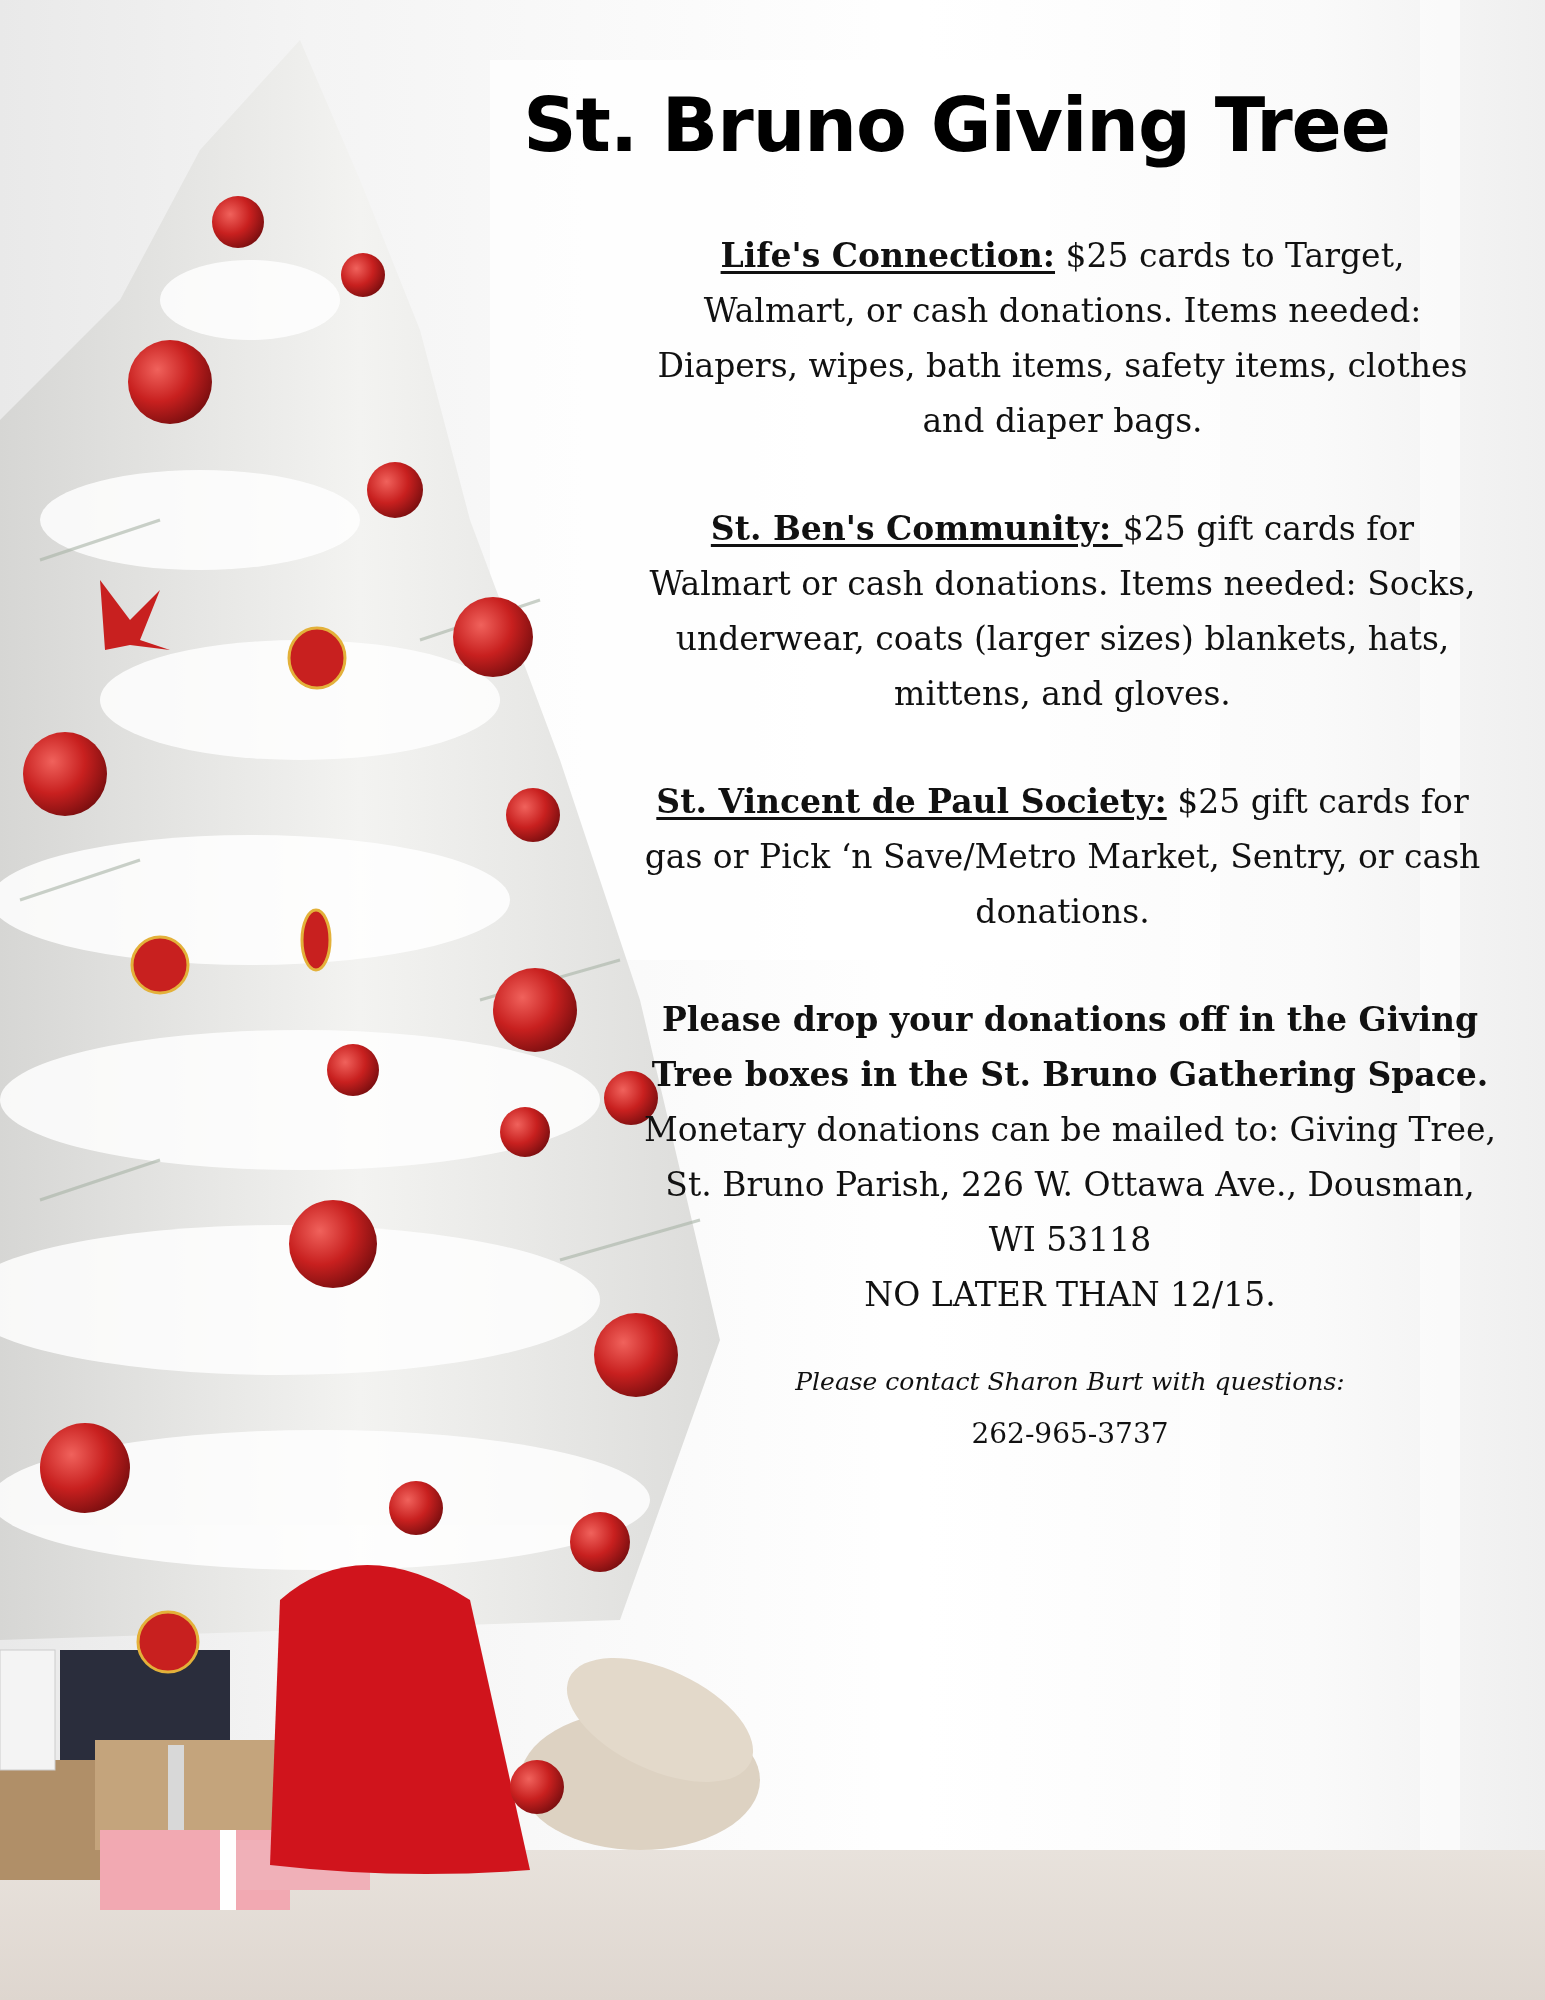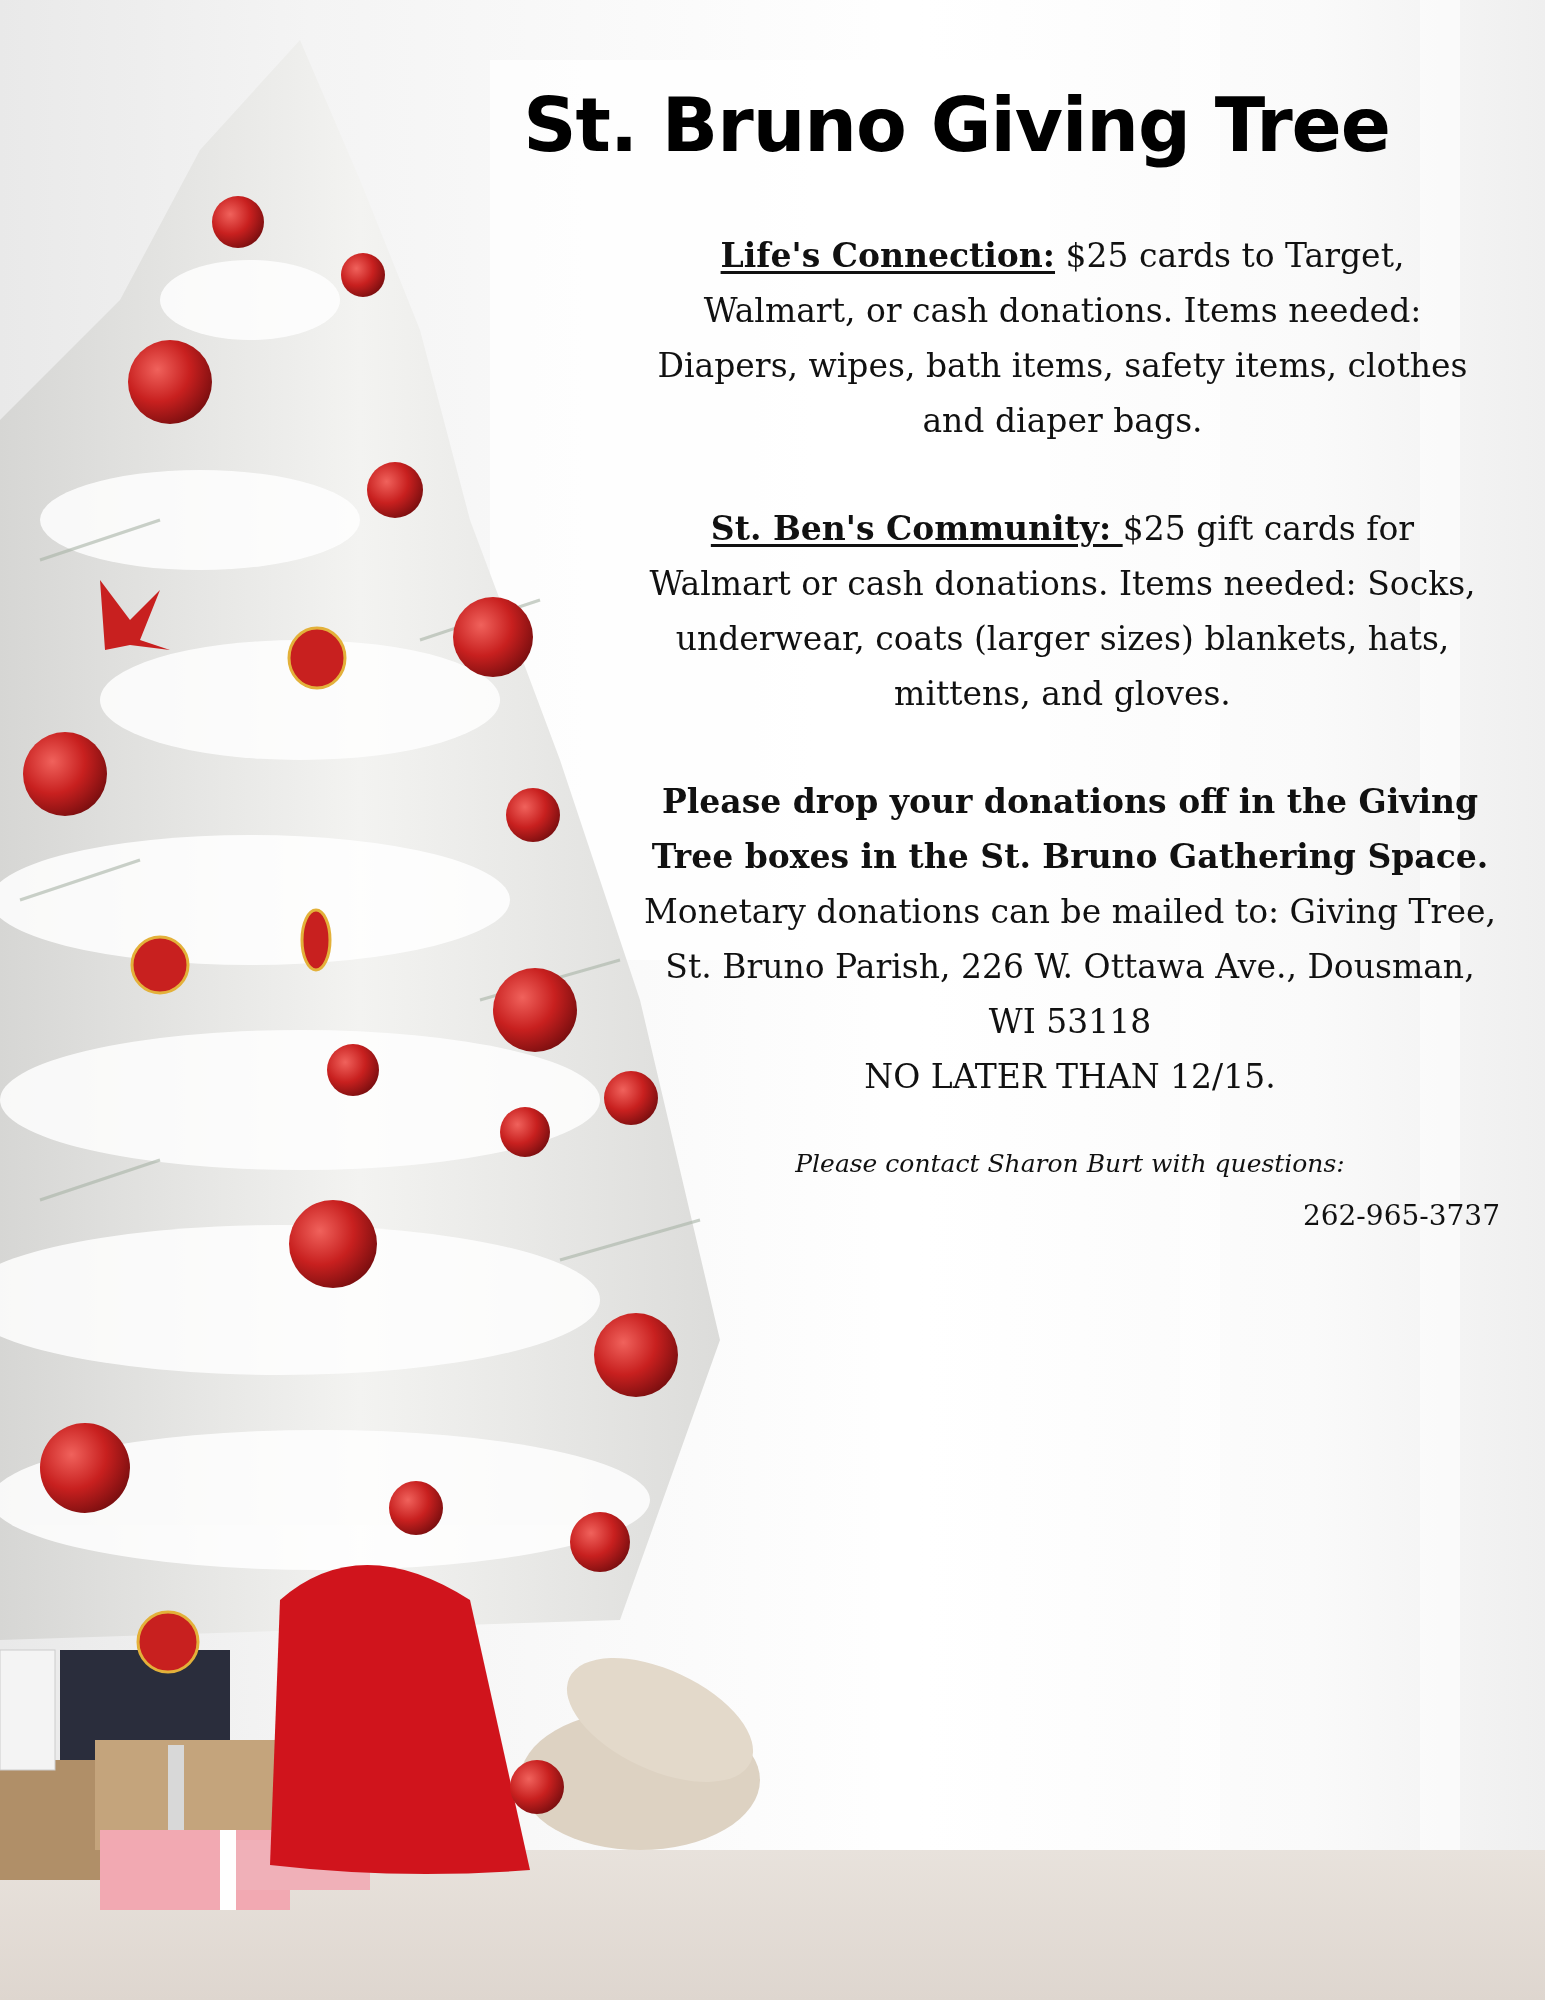--- a/index.html
+++ b/index.html
@@ -28,21 +28,21 @@
   .content {
     position: absolute; left: 640px; top: 228px; width: 860px;
     text-align: center; font-size: 38px; line-height: 66px;
   }
   .intro { font-size: 40px; line-height: 66px; margin: 0 0 34px 0; }
   .org { font-size: 33px; line-height: 55px; margin: 0 15px 53px 0; }
   .org .org-name { font-weight: bold; text-decoration: underline; text-underline-offset: 4px; }
   .dropoff { font-size: 33px; line-height: 55px; margin: 0 0 32px 0; }
   .dropoff .bold { font-weight: bold; display: block; text-align: center; }
   .contact { font-size: 25px; line-height: 55px; font-style: italic; }
-  .phone { font-size: 28px; line-height: 50px; text-align: right; }
+  .phone { font-size: 28px; line-height: 50px; }
 </style>
 </head>
 <body>
 
 <div class="window"></div>
 <div class="curtain" style="left:880px"></div>
 <div class="curtain" style="left:1180px"></div>
 <div class="curtain" style="left:1420px"></div>
 <div class="floor"></div>
 
@@ -128,20 +128,24 @@
   <p class="org">
     <span class="org-name">Life's Connection:</span>
     <span>$25 cards to Target, Walmart, or cash donations. Items needed: Diapers, wipes, bath items, safety items, clothes and diaper bags.</span>
   </p>
 
   <p class="org">
     <span class="org-name">St. Ben's Community: </span>
     <span>$25 gift cards for Walmart or cash donations. Items needed: Socks, underwear, coats (larger sizes) blankets, hats, mittens, and gloves.</span>
   </p>
 
+  <p class="org">
+    <span class="org-name">St. Vincent de Paul Society:</span>
+    <span>$25 gift cards for gas or Pick ‘n Save/Metro Market, Sentry, or cash donations.</span>
+  </p>
 
   <p class="dropoff">
     <span class="bold">Please drop your donations off in the Giving Tree boxes in the St. Bruno Gathering Space.</span>
     <span>Monetary donations can be mailed to: Giving Tree, St. Bruno Parish, 226 W. Ottawa Ave., Dousman, WI 53118</span><br>
     <span>NO LATER THAN 12/15.</span>
   </p>
 
   <div class="contact">Please contact Sharon Burt with questions:</div>
   <div class="phone">262-965-3737</div>
 </div>

